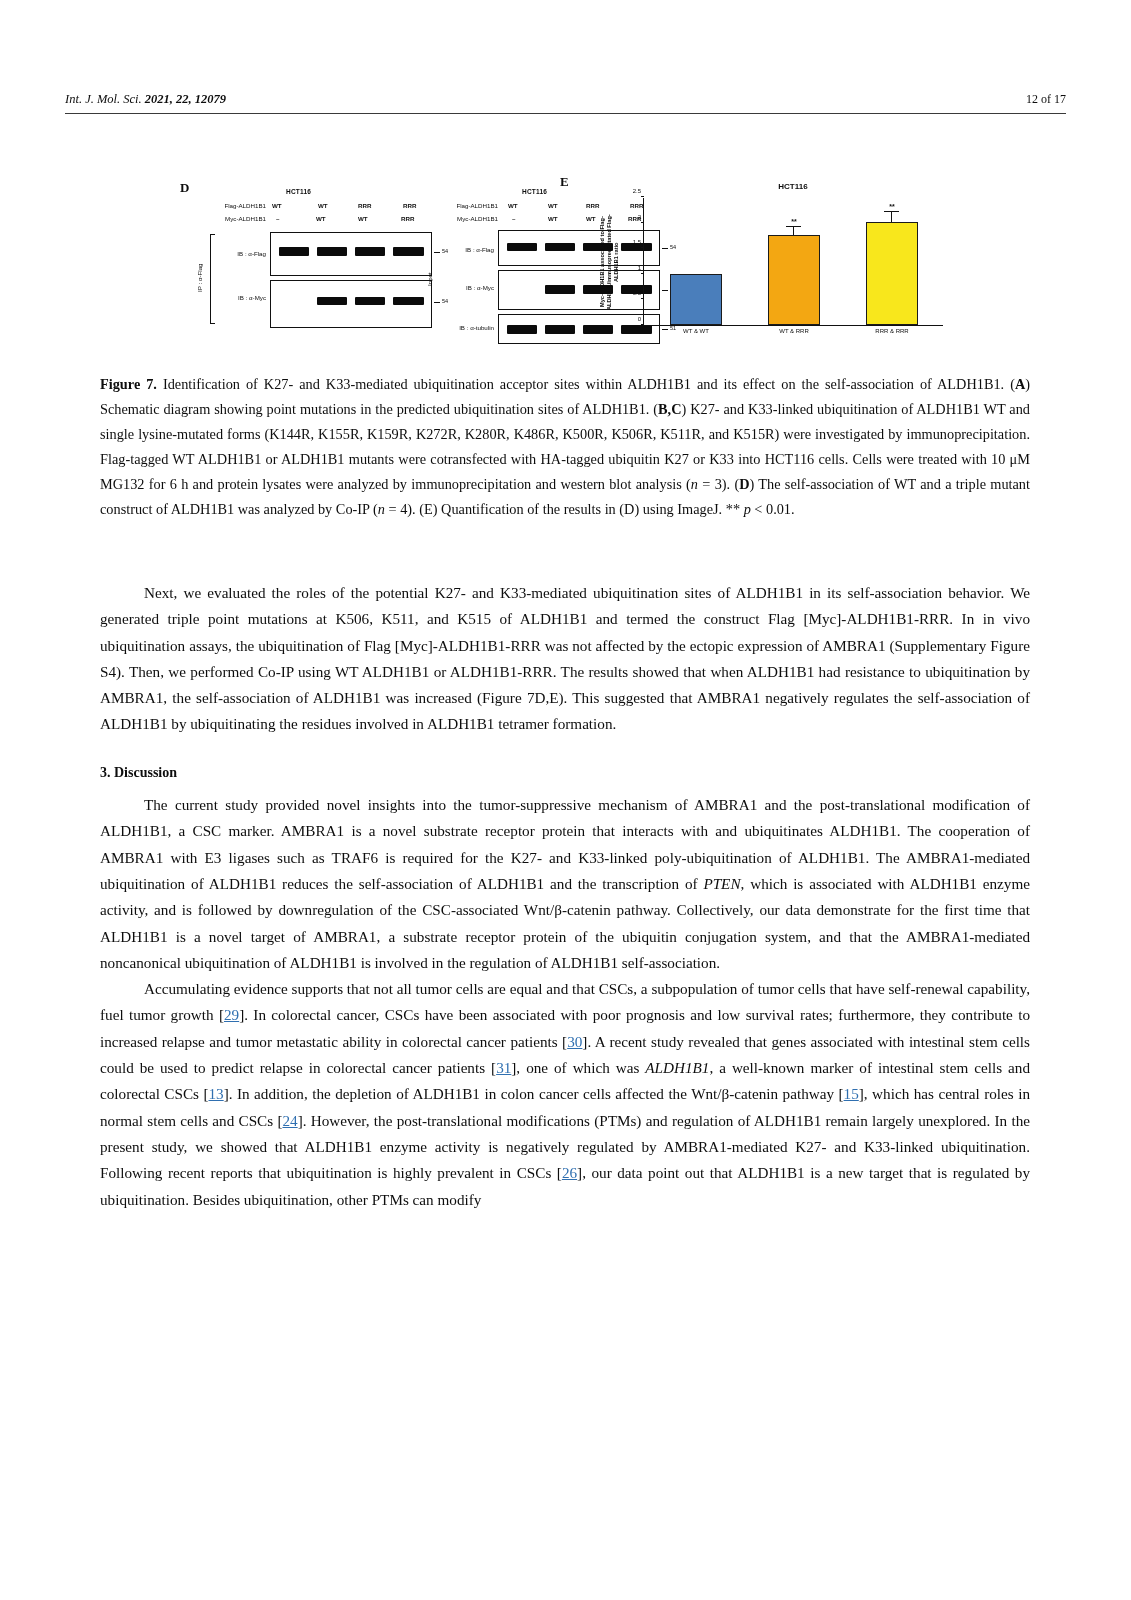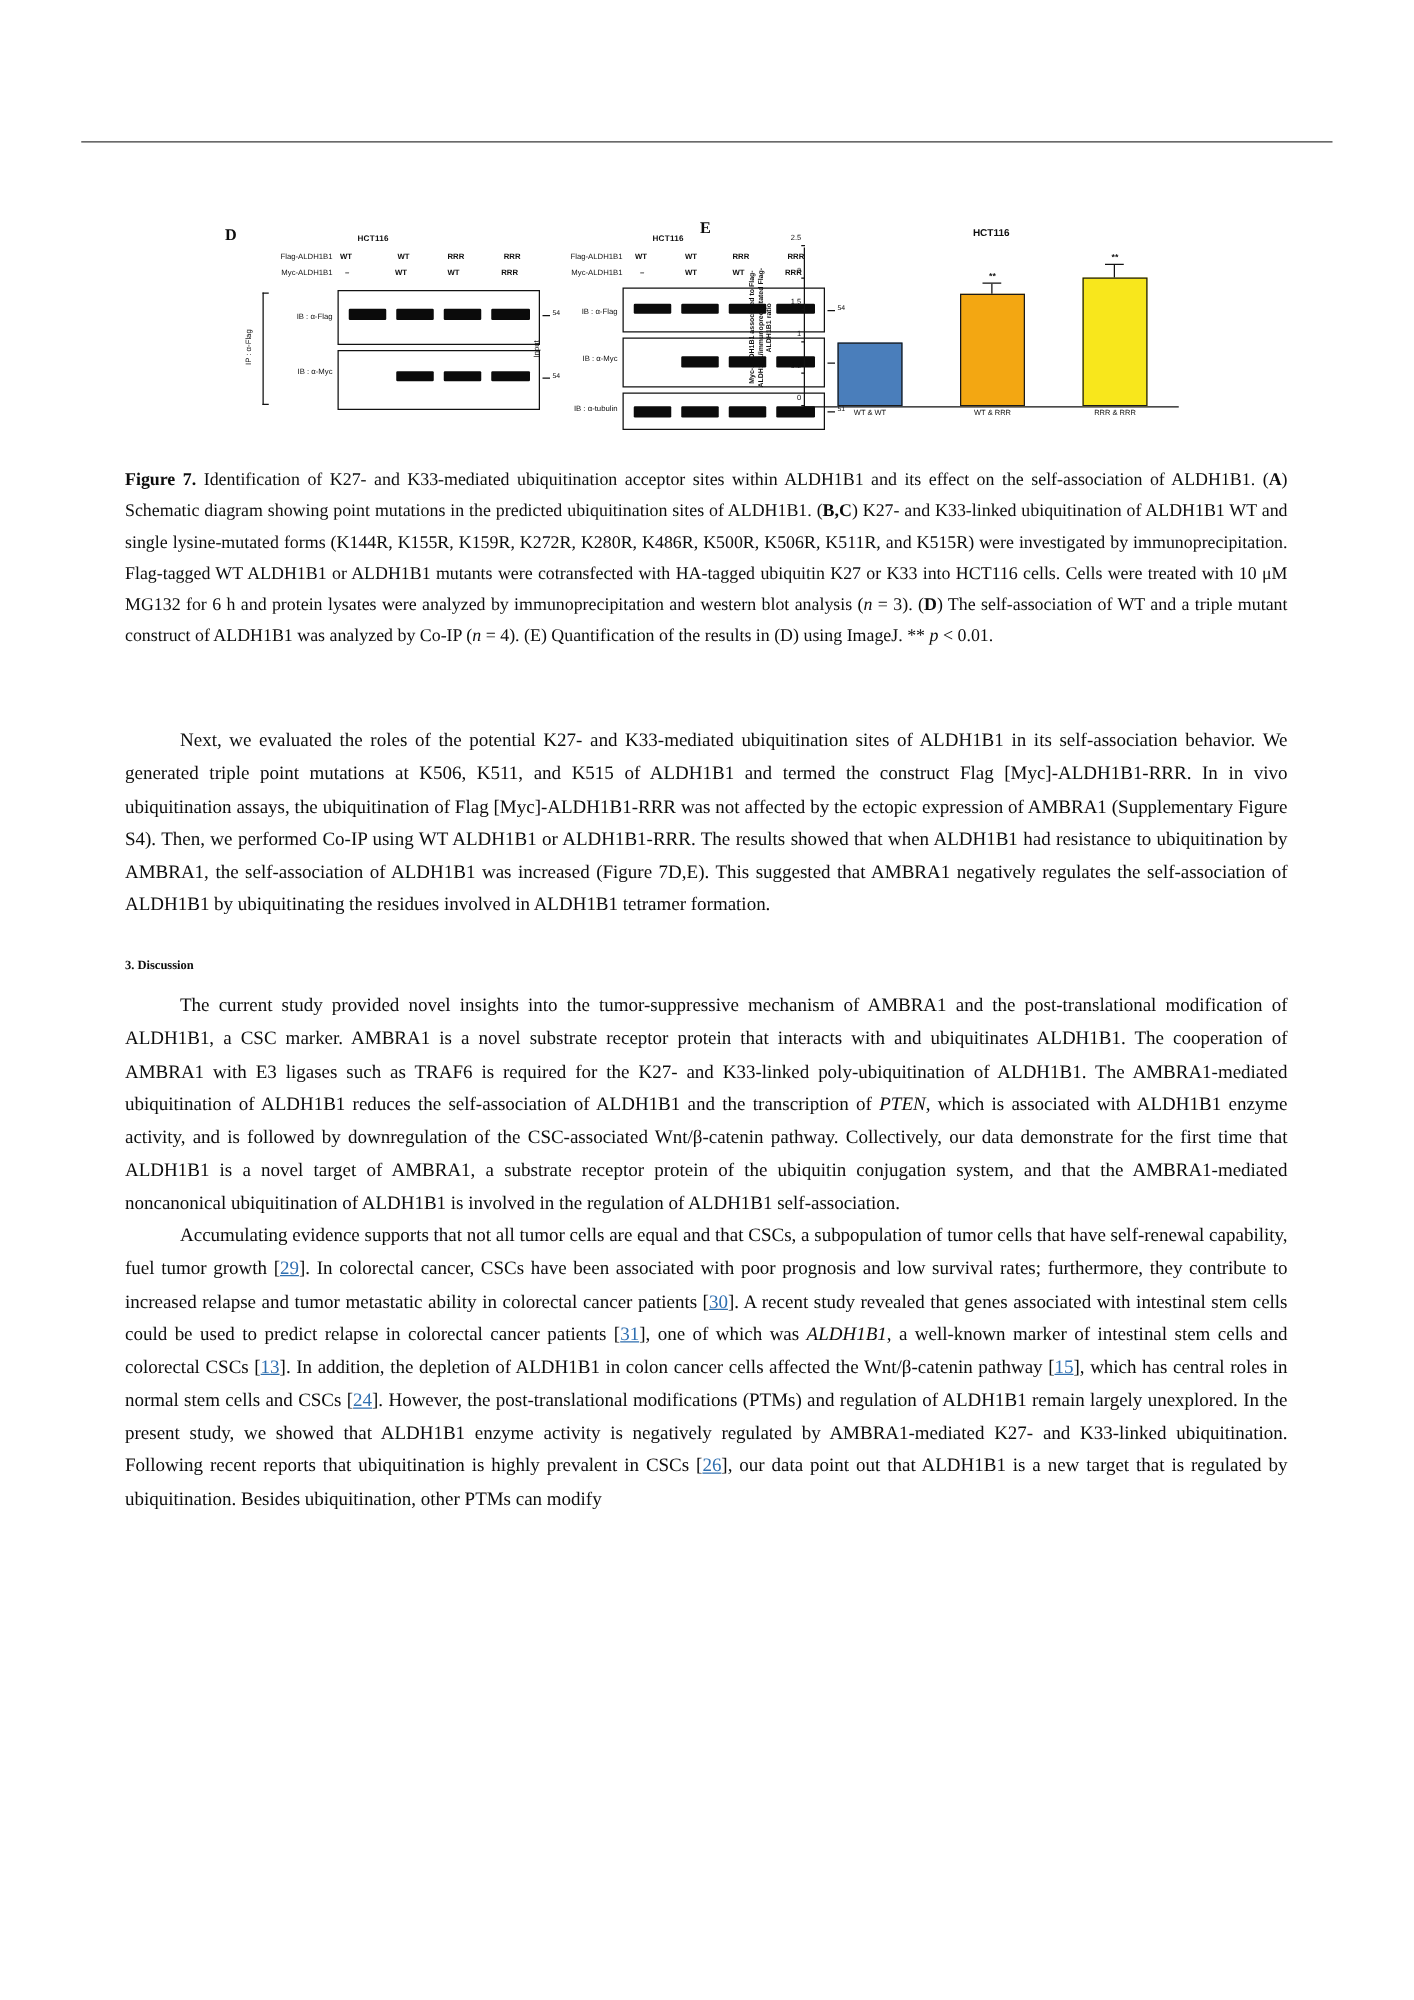--- a/index.html
+++ b/index.html
@@ -213,33 +213,40 @@
     position: absolute;
     left: 100px;
     top: 580px;
     width: 930px;
     font-size: 15.2px;
     line-height: 26.3px;
     text-align: justify;
   }
   .body p { margin: 0; text-indent: 44px; }
   h2.sec {
-    font-size: 10px;
+    font-size: 14px;
     font-weight: bold;
     margin: 22px 0 6px 0;
     text-indent: 0;
   }
   .ref { color: #2f6fb0; }
   .ital { font-style: italic; }
 </style>
 </head>
 <body>
 
 <div class="page">
 
+  <div class="runhead">
+    <div class="left">
+      <span>Int. J. Mol. Sci.</span>
+      <b>2021, 22, 12079</b>
+    </div>
+    <div class="right">12 of 17</div>
+  </div>
   <div class="rule"></div>
 
   <div class="figure-wrap">
 
     <div class="panel-letter" style="left:0px; top:8px;">D</div>
     <div class="panel-letter" style="left:380px; top:2px;">E</div>
 
     <div class="blotD">
       <div class="celltitle" style="left:88px; top:0px;">HCT116</div>
 

